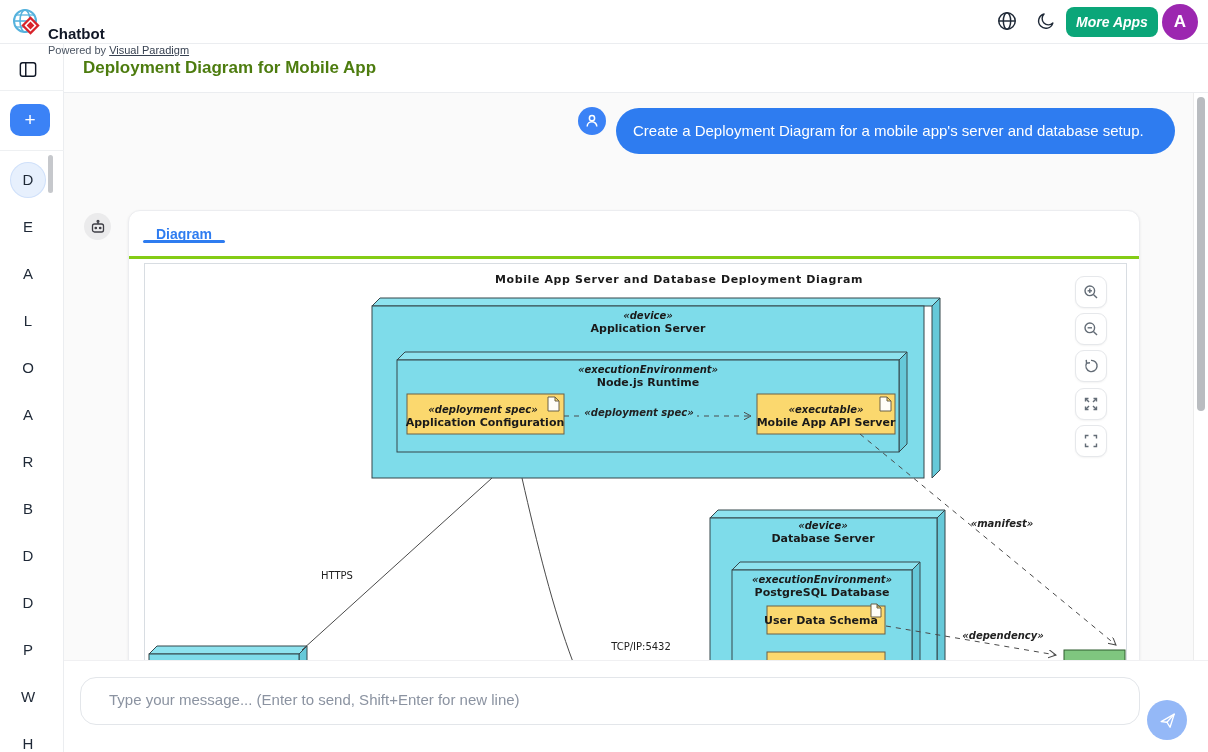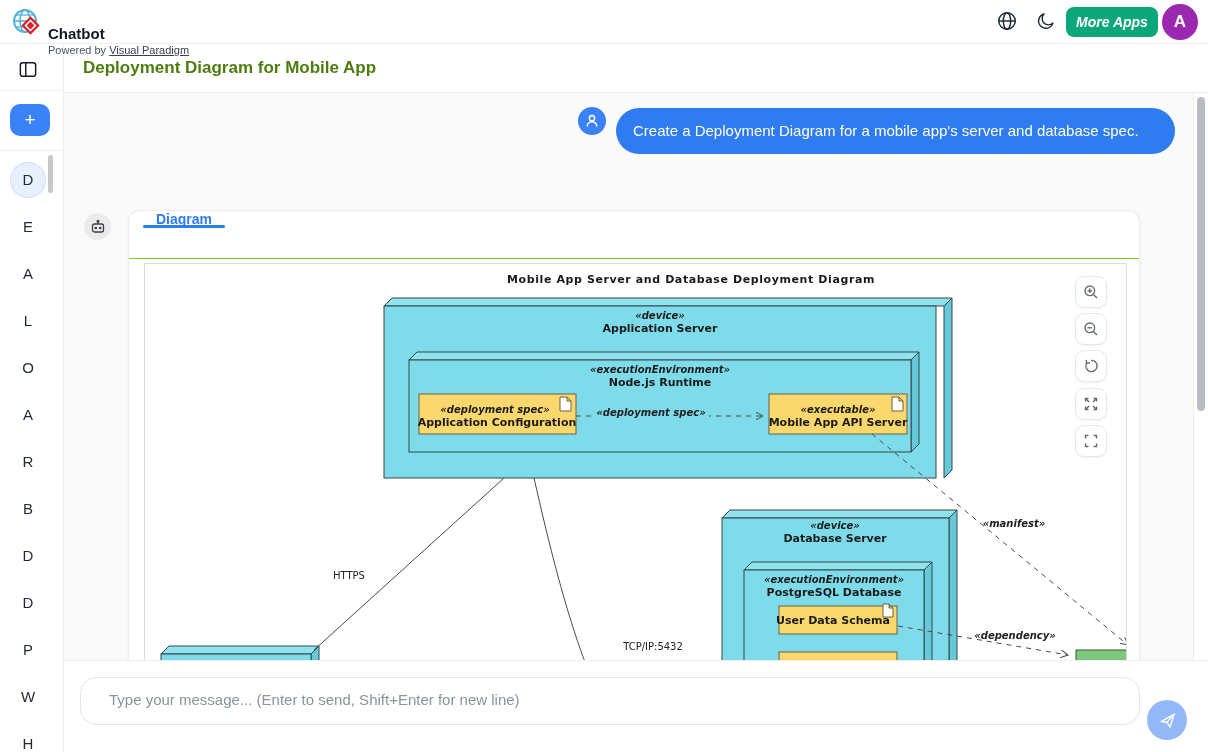--- a/index.html
+++ b/index.html
@@ -52,28 +52,28 @@
                  background:#3b82f6; display:flex; align-items:center; justify-content:center; }
   .user-bubble { position:absolute; left:552px; top:15px; width:559px; height:46px; background:#2e7cf0;
                  border-radius:23px; color:#fff; font-size:15px; line-height:46px; padding:0 17px;
                  white-space:nowrap; overflow:hidden; }
 
   .bot-avatar { position:absolute; left:20px; top:120px; width:27px; height:27px; border-radius:50%;
                 background:#ebebec; display:flex; align-items:center; justify-content:center; }
 
   .card { position:absolute; left:64px; top:117px; width:1012px; height:470px; background:#fff;
           border-radius:12px; border:1px solid #ecedf0; box-shadow:0 1px 3px rgba(0,0,0,.07); }
-  .tabs { position:relative; height:48px; border-bottom:1px solid #84cc16; padding-left:14px; display:flex; align-items:flex-start;gap:44px; }
+  .tabs { position:relative; height:48px; border-bottom:3px solid #84cc16; padding-left:14px; display:flex; align-items:center;gap:44px; }
   .tab { position:relative; border:none; background:none; padding:0 13px; margin-right:4px; font-size:14px;
          font-weight:bold; color:#6b7280; cursor:pointer; font-family:"Liberation Sans",sans-serif; }
   .tab.active { color:#2e7cf0; }
   .tab.active::after { content:""; position:absolute; left:0; right:0; bottom:-1px; height:3px;
                        background:#2e7cf0; border-radius:2px; }
   .viewport { position:absolute; left:15px; top:52px; width:983px; height:400px; border:1px solid #d8dde2;
-              background:#fff; overflow:hidden;padding-left:12px; }
+              background:#fff; overflow:hidden; }
 
   .zoom-controls { position:absolute; left:1011px; top:183px; width:32px; }
   .zctrl { position:absolute; left:0; width:32px; height:32px; background:#fff; border:1px solid #e6e8eb;
            border-radius:9px; box-shadow:0 1px 2px rgba(0,0,0,.05); cursor:pointer;
            display:flex; align-items:center; justify-content:center; }
 
   .scroll-track { position:absolute; left:1129px; top:0; width:15px; height:567px; background:#fff;
                   border-left:1px solid #ececec; }
   .scroll-thumb { position:absolute; left:3px; top:4px; width:8px; height:314px; border-radius:4px; background:#b9bcc0; }
 
@@ -190,21 +190,21 @@
     </div>
 
     <div class="chat-area">
 
       <div class="user-avatar">
         <svg width="16" height="16" viewBox="0 0 16 16" fill="none" stroke="#fff" stroke-width="1.5">
           <circle cx="8" cy="5.2" r="2.6"></circle>
             <path d="M3.2 13.5 a4.8 4.8 0 0 1 9.6 0"></path>
         </svg>
       </div>
-      <div class="user-bubble">Create a Deployment Diagram for a mobile app's server and database spec.</div>
+      <div class="user-bubble">Create a Deployment Diagram for a mobile app's server and database setup.</div>
 
       <div class="bot-avatar">
         <svg width="16" height="16" viewBox="0 0 16 16" fill="none" stroke="#3f3f46" stroke-width="1.3">
           <rect x="2.5" y="5" width="11" height="8" rx="2"></rect>
             <line x1="8" y1="5" x2="8" y2="2.8"></line>
             <circle cx="8" cy="2.2" r="0.9"></circle>
           <circle cx="5.8" cy="9" r="0.7" fill="#3f3f46"></circle>
             <circle cx="10.2" cy="9" r="0.7" fill="#3f3f46"></circle>
         </svg>
       </div>

